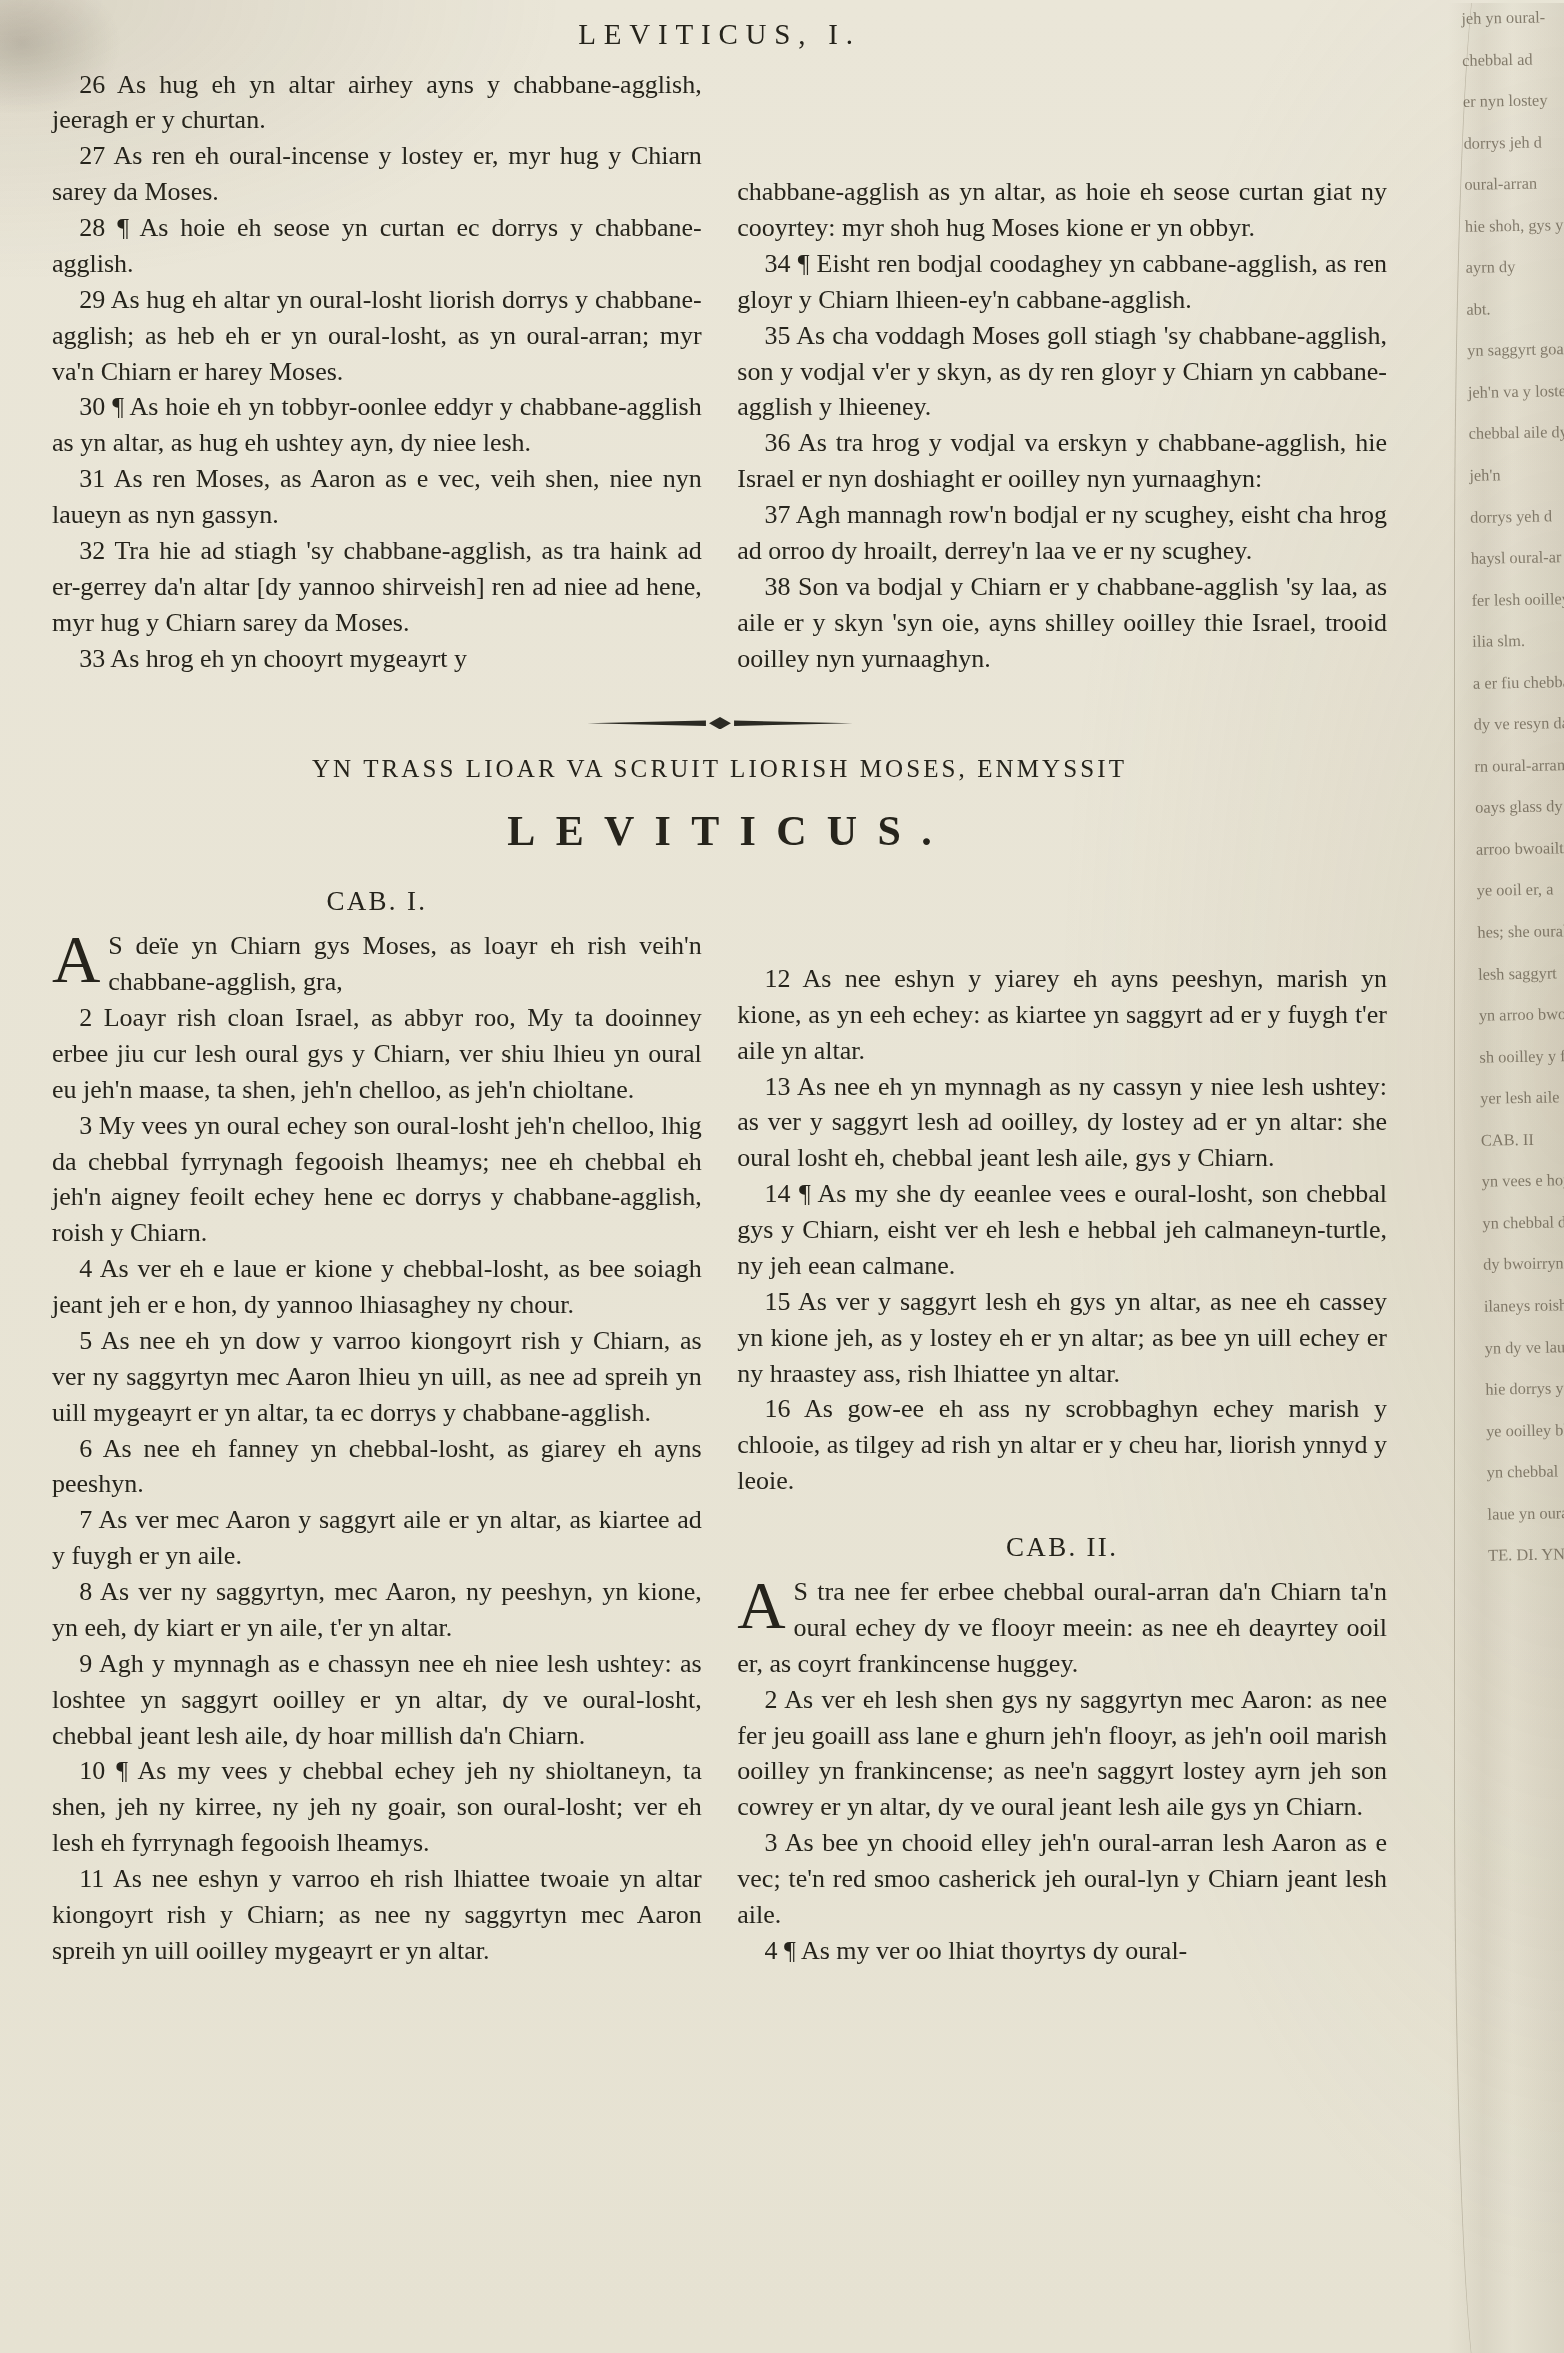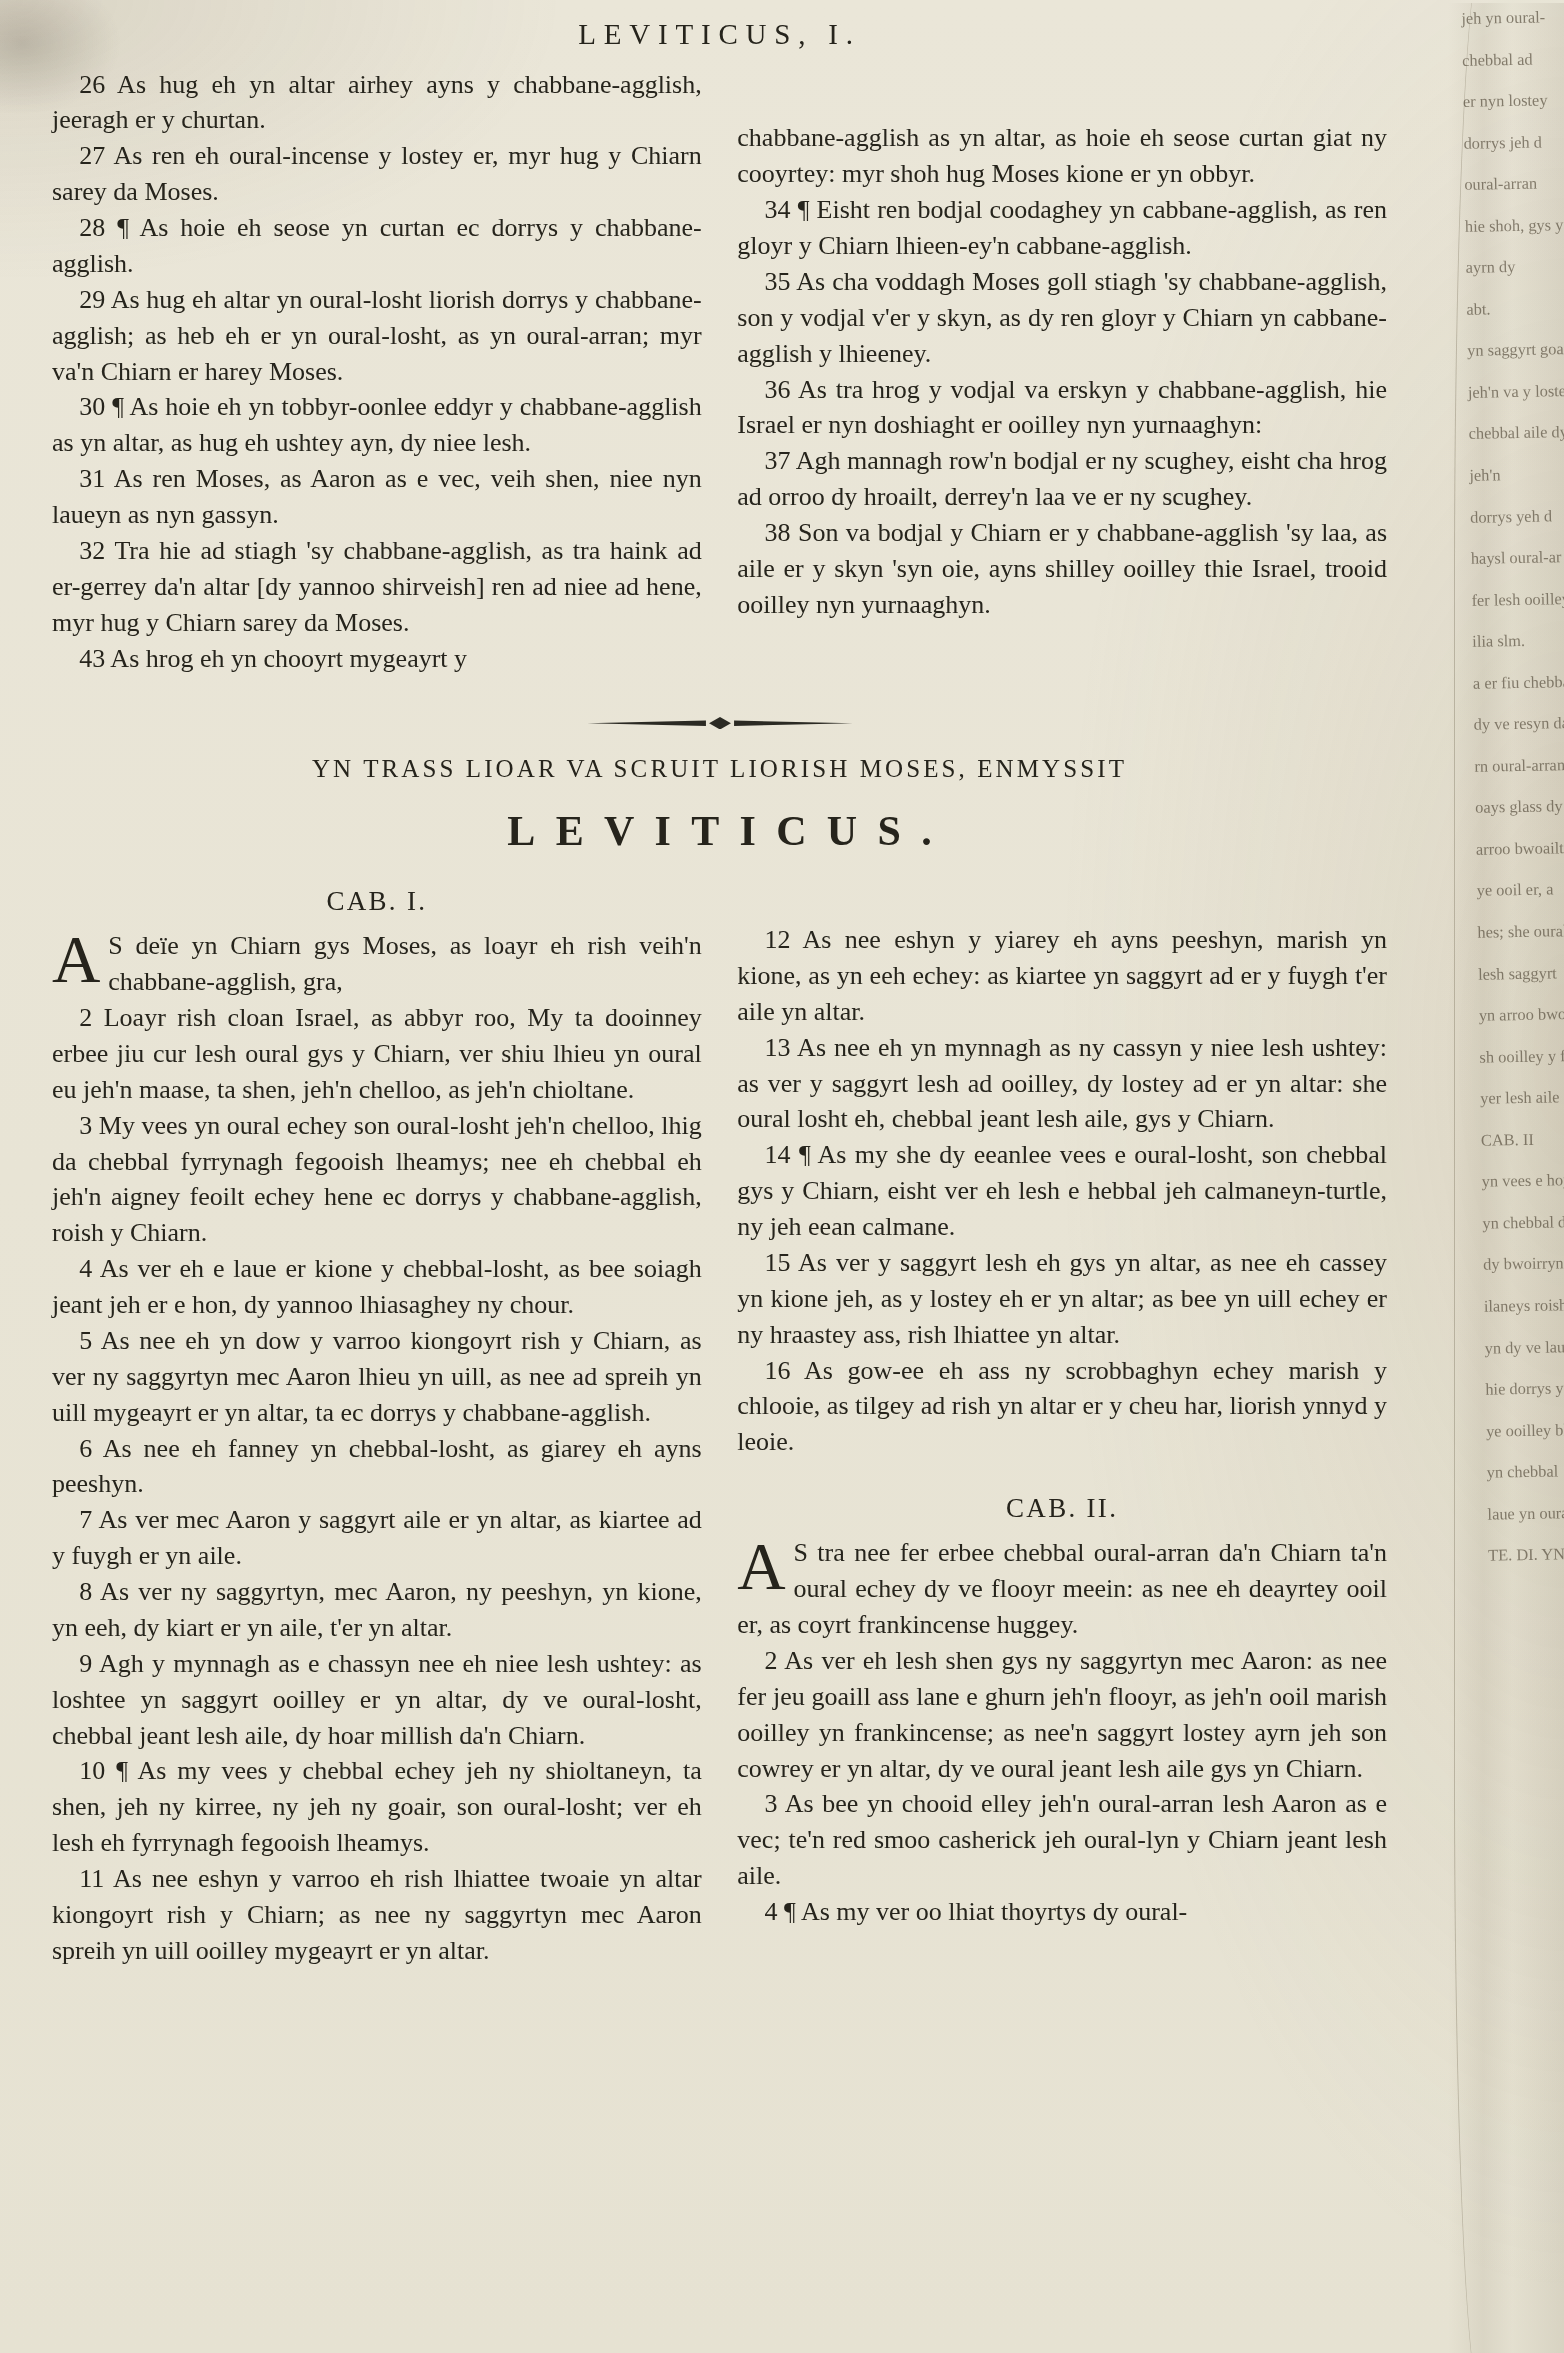--- a/index.html
+++ b/index.html
@@ -24,21 +24,21 @@
     top: 9.4px;
     width: 1335px;
   }
   .running-head {
     text-align: center;
     font-size: 29px;
     font-weight: 400;
     letter-spacing: 7.8px;
     margin: 4.7px 0 12.5px 0;
   }
-  .two-col { display: flex; align-items: center; }
+  .two-col { display: flex; align-items: flex-end; }
   .col { flex: 1 1 0; text-align: justify; min-width: 0; }
   .col-rule {
     width: 1.6px;
     background: #3c3930;
     opacity: .55;
     margin: 3.1px 17px 0 17px;
   }
   .verse { margin: 0; text-indent: 1.05em; }
   .verse.no-indent { text-indent: 0; }
   .verse.opening { text-indent: 0; }
@@ -116,21 +116,21 @@
 
     <section class="two-col">
       <div class="col">
           <p class="verse">26 As hug eh yn altar airhey ayns y chabbane-agglish, jeeragh er y churtan.</p>
           <p class="verse">27 As ren eh oural-incense y lostey er, myr hug y Chiarn sarey da Moses.</p>
           <p class="verse">28 ¶ As hoie eh seose yn curtan ec dorrys y chabbane-agglish.</p>
           <p class="verse">29 As hug eh altar yn oural-losht liorish dorrys y chabbane-agglish; as heb eh er yn oural-losht, as yn oural-arran; myr va'n Chiarn er harey Moses.</p>
           <p class="verse">30 ¶ As hoie eh yn tobbyr-oonlee eddyr y chabbane-agglish as yn altar, as hug eh ushtey ayn, dy niee lesh.</p>
           <p class="verse">31 As ren Moses, as Aaron as e vec, veih shen, niee nyn laueyn as nyn gassyn.</p>
           <p class="verse">32 Tra hie ad stiagh 'sy chabbane-agglish, as tra haink ad er-gerrey da'n altar [dy yannoo shirveish] ren ad niee ad hene, myr hug y Chiarn sarey da Moses.</p>
-          <p class="verse">43 As hrog eh yn chooyrt mygeayrt y</p>
+          <p class="verse">33 As hrog eh yn chooyrt mygeayrt y</p>
         </div>
       <div class="col-rule"></div>
       <div class="col">
         <p class="verse no-indent">chabbane-agglish as yn altar, as hoie eh seose curtan giat ny cooyrtey: myr shoh hug Moses kione er yn obbyr.</p>
         <div>
             <p class="verse">34 ¶ Eisht ren bodjal coodaghey yn cabbane-agglish, as ren gloyr y Chiarn lhieen-ey'n cabbane-agglish.</p>
             <p class="verse">35 As cha voddagh Moses goll stiagh 'sy chabbane-agglish, son y vodjal v'er y skyn, as dy ren gloyr y Chiarn yn cabbane-agglish y lhieeney.</p>
             <p class="verse">36 As tra hrog y vodjal va erskyn y chabbane-agglish, hie Israel er nyn doshiaght er ooilley nyn yurnaaghyn:</p>
             <p class="verse">37 Agh mannagh row'n bodjal er ny scughey, eisht cha hrog ad orroo dy hroailt, derrey'n laa ve er ny scughey.</p>
             <p class="verse">38 Son va bodjal y Chiarn er y chabbane-agglish 'sy laa, as aile er y skyn 'syn oie, ayns shilley ooilley thie Israel, trooid ooilley nyn yurnaaghyn.</p>

